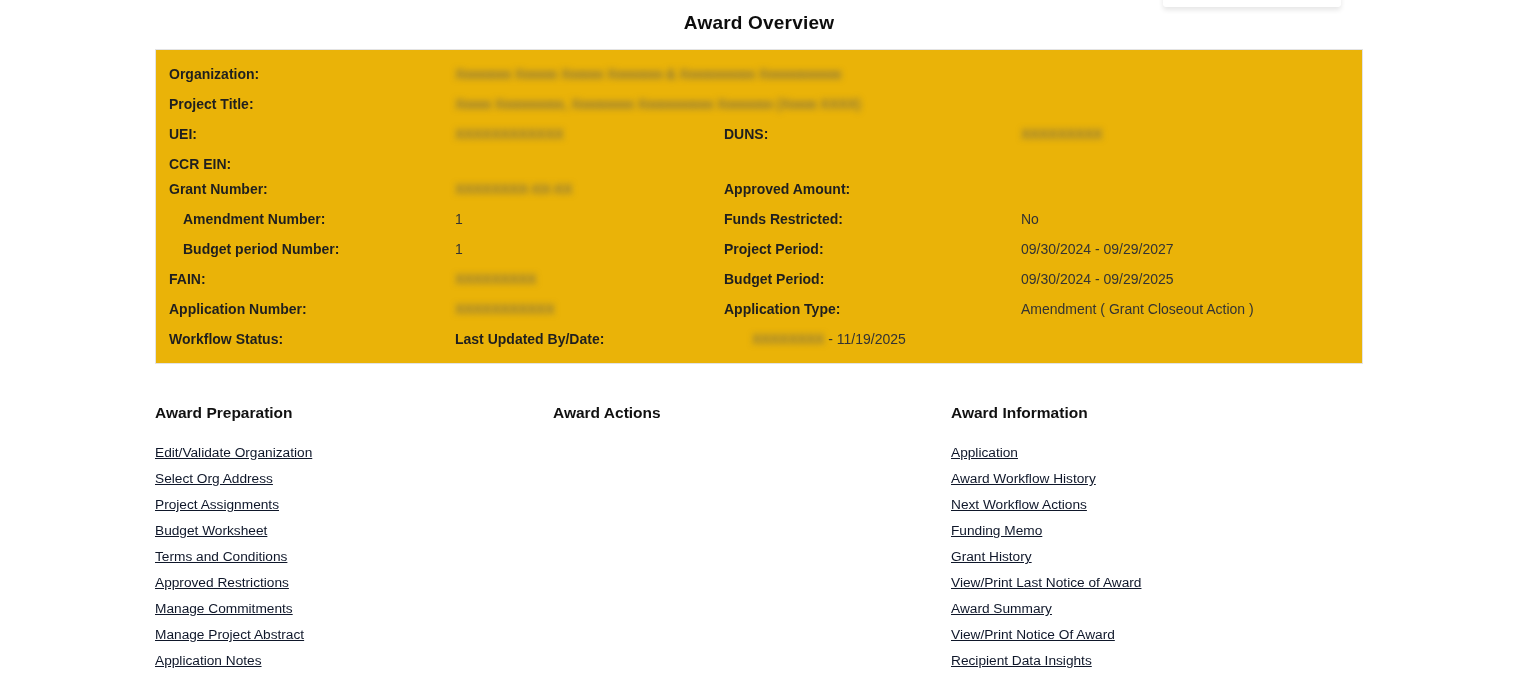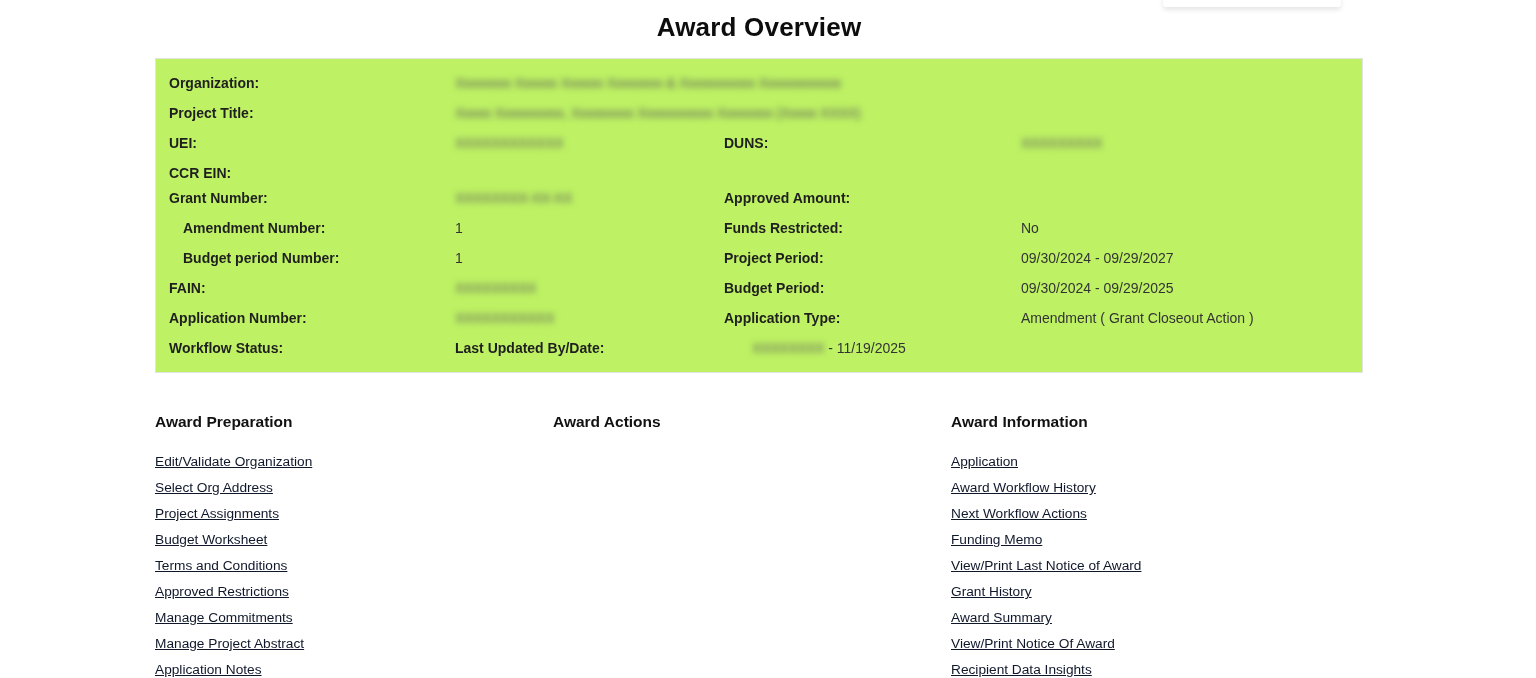--- a/index.html
+++ b/index.html
@@ -15,29 +15,29 @@
   
   .artifact {
     position: absolute; left: 1163px; top: -8px; width: 178px; height: 15px;
     background: #ffffff; border-radius: 3px;
     box-shadow: 0 3px 5px rgba(0,0,0,0.10);
   }
 
   .page-title {
     padding-top: 12px;
     text-align: center;
-    font-size: 26px; font-weight: bold; color: #0d0d0d;
+    font-size: 19px; font-weight: bold; color: #0d0d0d;
     letter-spacing: 0.2px;
   }
 
   .info-panel {
     margin-top: 15px;
     border: 1px solid #e3e3e3;
     padding: 12px 0 6px 13px;
-    background: #bef264;
+    background: #eab308;
   }
   .row { display: flex; align-items: flex-start; height: 30px; }
   .cell { font-size: 14px; line-height: 19px; padding-top: 3px; }
   .lbl { font-weight: bold; color: #1f1f1f; }
   .c1 { width: 286px; }
   .c2 { width: 269px; color: #333; }
   .c3 { width: 297px; }
   .c4 { flex: 1; color: #333; }
   .span-val { flex: 1; color: #333; }
   .indent { padding-left: 14px; }
@@ -175,22 +175,22 @@
       <div class="section-heading">Award Actions</div>
     </div>
 
     <div class="col3">
       <div class="section-heading">Award Information</div>
       <div class="link-list">
         <div class="link-item"><a>Application</a></div>
         <div class="link-item"><a>Award Workflow History</a></div>
         <div class="link-item"><a>Next Workflow Actions</a></div>
         <div class="link-item"><a>Funding Memo</a></div>
+        <div class="link-item"><a>Grant History</a></div>
         <div class="link-item"><a>View/Print Last Notice of Award</a></div>
-        <div class="link-item"><a>Grant History</a></div>
         <div class="link-item"><a>Award Summary</a></div>
         <div class="link-item"><a>View/Print Notice Of Award</a></div>
         <div class="link-item"><a>Recipient Data Insights</a></div>
       </div>
     </div>
 
   </div>
 </div>
 
 </body></html>

